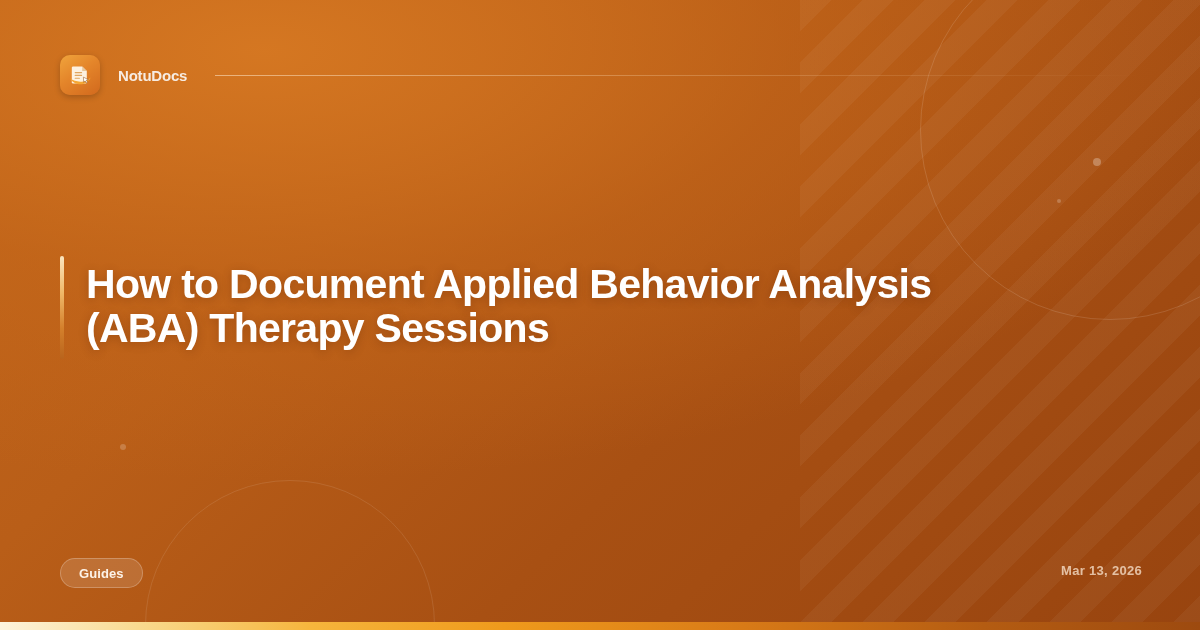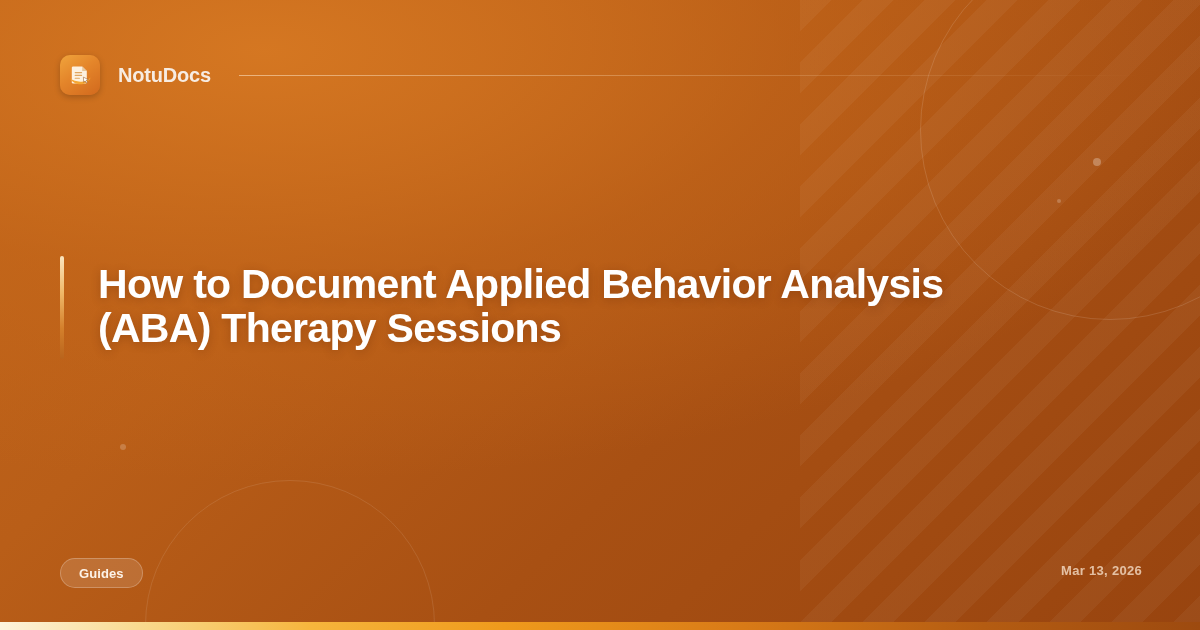--- a/index.html
+++ b/index.html
@@ -64,41 +64,40 @@
     width:40px; height:40px;
     border-radius:10px;
     background:linear-gradient(145deg,#f0a43c 0%,#e4852a 45%,#d2691d 100%);
     box-shadow:0 2px 6px rgba(0,0,0,0.22);
     display:flex; align-items:center; justify-content:center;
     flex:0 0 auto;
   }
   .brand-logo svg{ display:block; }
   .brand-name{
     margin-left:18px;
-    font-size:20px;
+    font-size:15px;
     font-weight:700;
     color:#f7ece2;
     letter-spacing:-0.2px;
     white-space:nowrap;
     flex:0 0 auto;
   }
   .brand-rule{
     margin-left:28px;
     height:1px;
     flex:1 1 auto;
     background:linear-gradient(to right, rgba(255,233,205,0.55) 0%, rgba(255,226,190,0.28) 45%, rgba(255,220,180,0.0) 100%);
   }
 
   
   .title-block{
     position:absolute;
     left:60px; top:256px;
     width:900px;
     display:flex;
-    gap:12px;
   }
   .title-accent{
     width:4px;
     flex:0 0 4px;
     border-radius:2px;
     background:linear-gradient(to bottom, #fbe6c0 0%, #f0b96a 35%, #d4802c 70%, #b9641c 100%);
   }
   .title-text{
     margin-left:22px;
     font-size:41px;

